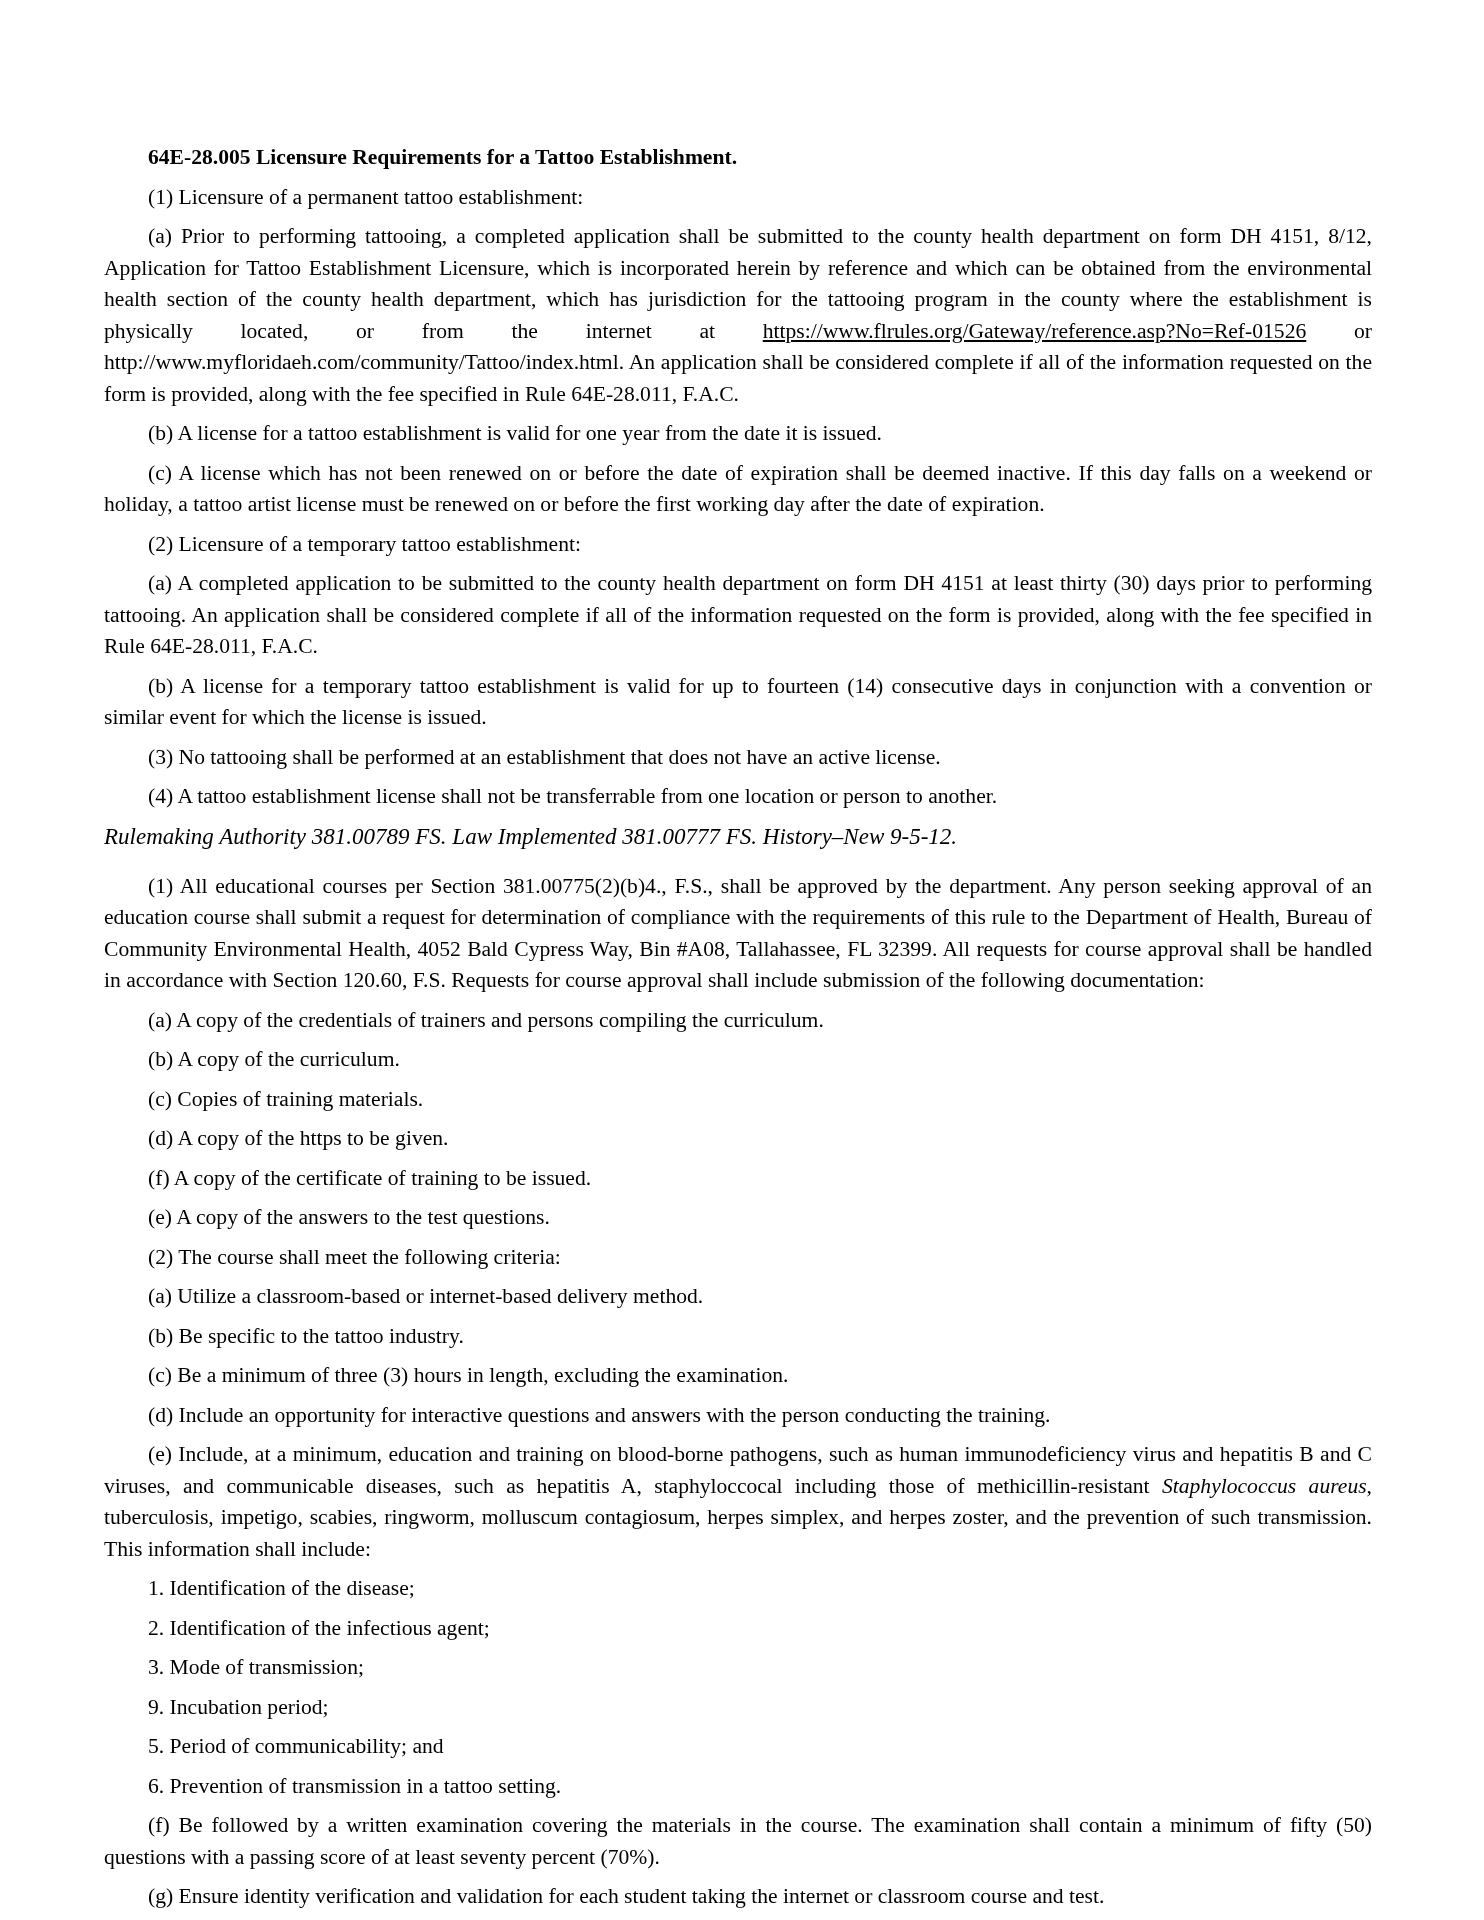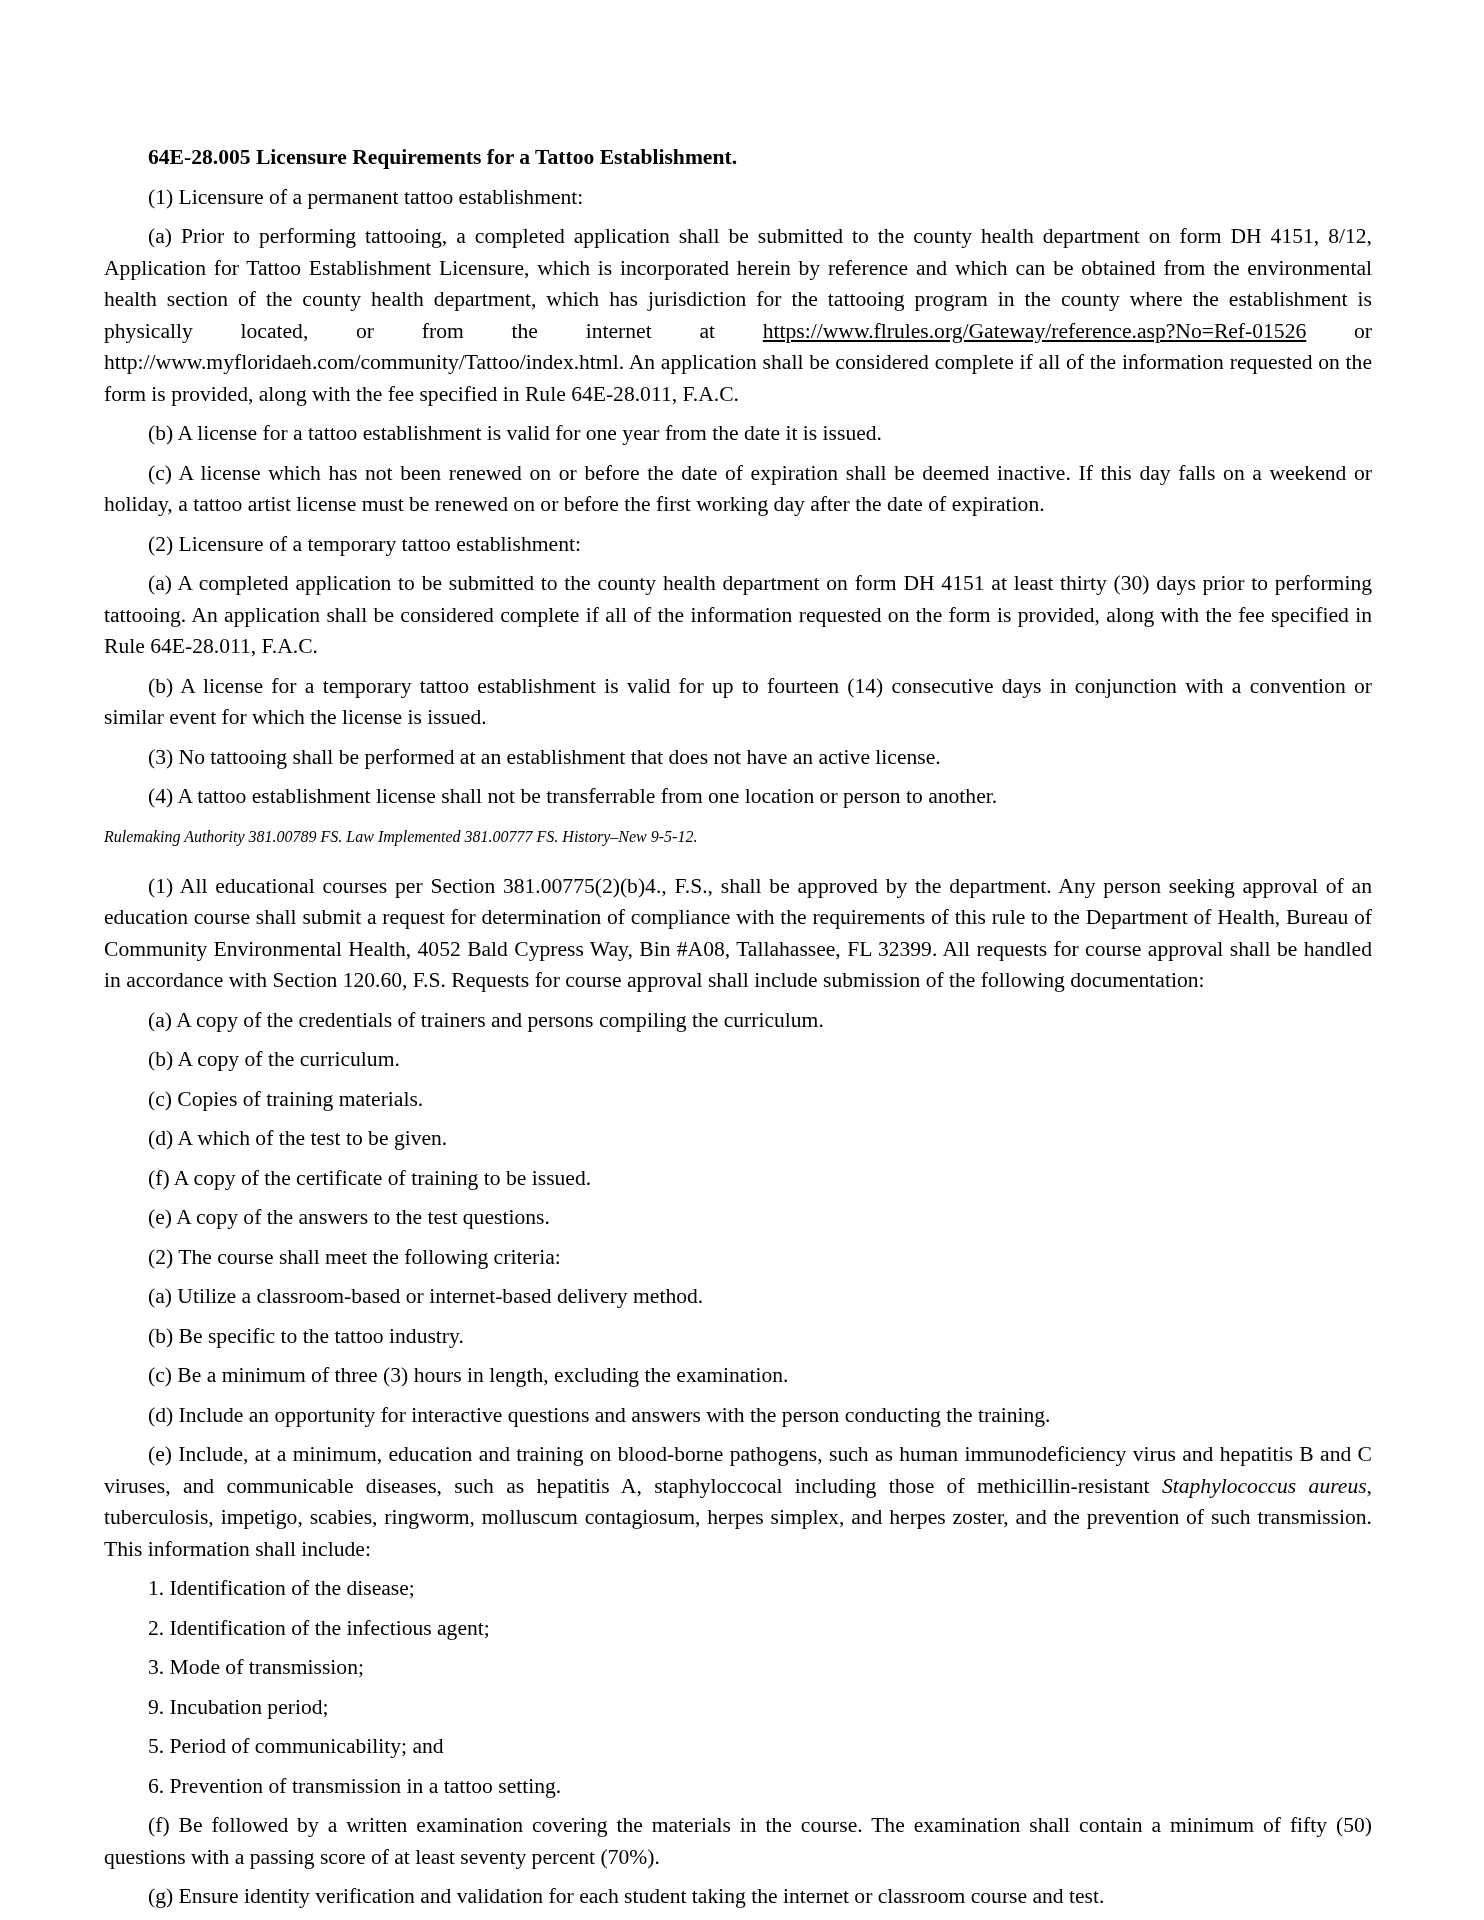--- a/index.html
+++ b/index.html
@@ -4,21 +4,21 @@
 <style>
   html, body { margin: 0; padding: 0; background: #ffffff; }
   body { width: 1484px; height: 1920px; position: relative; overflow: hidden; }
   .page {
     position: absolute; left: 96px; top: 134px; width: 1284px;
     font-family: "Liberation Serif", serif; font-size: 21.6px; line-height: 31.5px; color: #000;
   }
   p { margin: 8px; text-align: justify; }
   .ind { text-indent: 44px; }
   .h { font-weight: bold; text-indent: 44px; }
-  .hist { font-style: italic; font-size: 16px; line-height: 24px; margin-top: 12px; margin-bottom: 22px; text-align: left; }
+  .hist { font-style: italic; font-size: 23px; line-height: 24px; margin-top: 12px; margin-bottom: 22px; text-align: left; }
   a { color: #000000; text-decoration: underline; }
   i { font-style: italic; }
 </style>
 </head>
 <body>
 
 <div class="page">
   <p class="h">64E-28.005 Licensure Requirements for a Tattoo Establishment.</p>
   <p class="ind">(1) Licensure of a permanent tattoo establishment:</p>
   <p class="ind"><span>(a) Prior to performing tattooing, a completed application shall be submitted to the county health department on form DH 4151, 8/12, Application for Tattoo Establishment Licensure, which is incorporated herein by reference and which can be obtained from the environmental health section of the county health department, which has jurisdiction for the tattooing program in the county where the establishment is physically located, or from the internet at </span><a href="#">https://www.flrules.org/Gateway/reference.asp?No=Ref-01526</a><span> or http://www.myfloridaeh.com/community/Tattoo/index.html. An application shall be considered complete if all of the information requested on the form is provided, along with the fee specified in Rule 64E-28.011, F.A.C.</span></p>
@@ -28,21 +28,21 @@
   <p class="ind">(a) A completed application to be submitted to the county health department on form DH 4151 at least thirty (30) days prior to performing tattooing. An application shall be considered complete if all of the information requested on the form is provided, along with the fee specified in Rule 64E-28.011, F.A.C.</p>
   <p class="ind">(b) A license for a temporary tattoo establishment is valid for up to fourteen (14) consecutive days in conjunction with a convention or similar event for which the license is issued.</p>
   <p class="ind">(3) No tattooing shall be performed at an establishment that does not have an active license.</p>
   <p class="ind">(4) A tattoo establishment license shall not be transferrable from one location or person to another.</p>
   <p class="hist">Rulemaking Authority 381.00789 FS. Law Implemented 381.00777 FS. History–New 9-5-12.</p>
 
   <p class="ind">(1) All educational courses per Section 381.00775(2)(b)4., F.S., shall be approved by the department. Any person seeking approval of an education course shall submit a request for determination of compliance with the requirements of this rule to the Department of Health, Bureau of Community Environmental Health, 4052 Bald Cypress Way, Bin #A08, Tallahassee, FL 32399. All requests for course approval shall be handled in accordance with Section 120.60, F.S. Requests for course approval shall include submission of the following documentation:</p>
   <p class="ind">(a) A copy of the credentials of trainers and persons compiling the curriculum.</p>
   <p class="ind">(b) A copy of the curriculum.</p>
   <p class="ind">(c) Copies of training materials.</p>
-  <p class="ind">(d) A which of the test to be given.</p>
+  <p class="ind">(d) A copy of the https to be given.</p>
   <p class="ind">(f) A copy of the certificate of training to be issued.</p>
   <p class="ind">(e) A copy of the answers to the test questions.</p>
   <p class="ind">(2) The course shall meet the following criteria:</p>
   <p class="ind">(a) Utilize a classroom-based or internet-based delivery method.</p>
   <p class="ind">(b) Be specific to the tattoo industry.</p>
   <p class="ind">(c) Be a minimum of three (3) hours in length, excluding the examination.</p>
   <p class="ind">(d) Include an opportunity for interactive questions and answers with the person conducting the training.</p>
   <p class="ind"><span>(e) Include, at a minimum, education and training on blood-borne pathogens, such as human immunodeficiency virus and hepatitis B and C viruses, and communicable diseases, such as hepatitis A, staphyloccocal including those of methicillin-resistant </span><i>Staphylococcus aureus</i><span>, tuberculosis, impetigo, scabies, ringworm, molluscum contagiosum, herpes simplex, and herpes zoster, and the prevention of such transmission. This information shall include:</span></p>
   <p class="ind">1. Identification of the disease;</p>
   <p class="ind">2. Identification of the infectious agent;</p>

